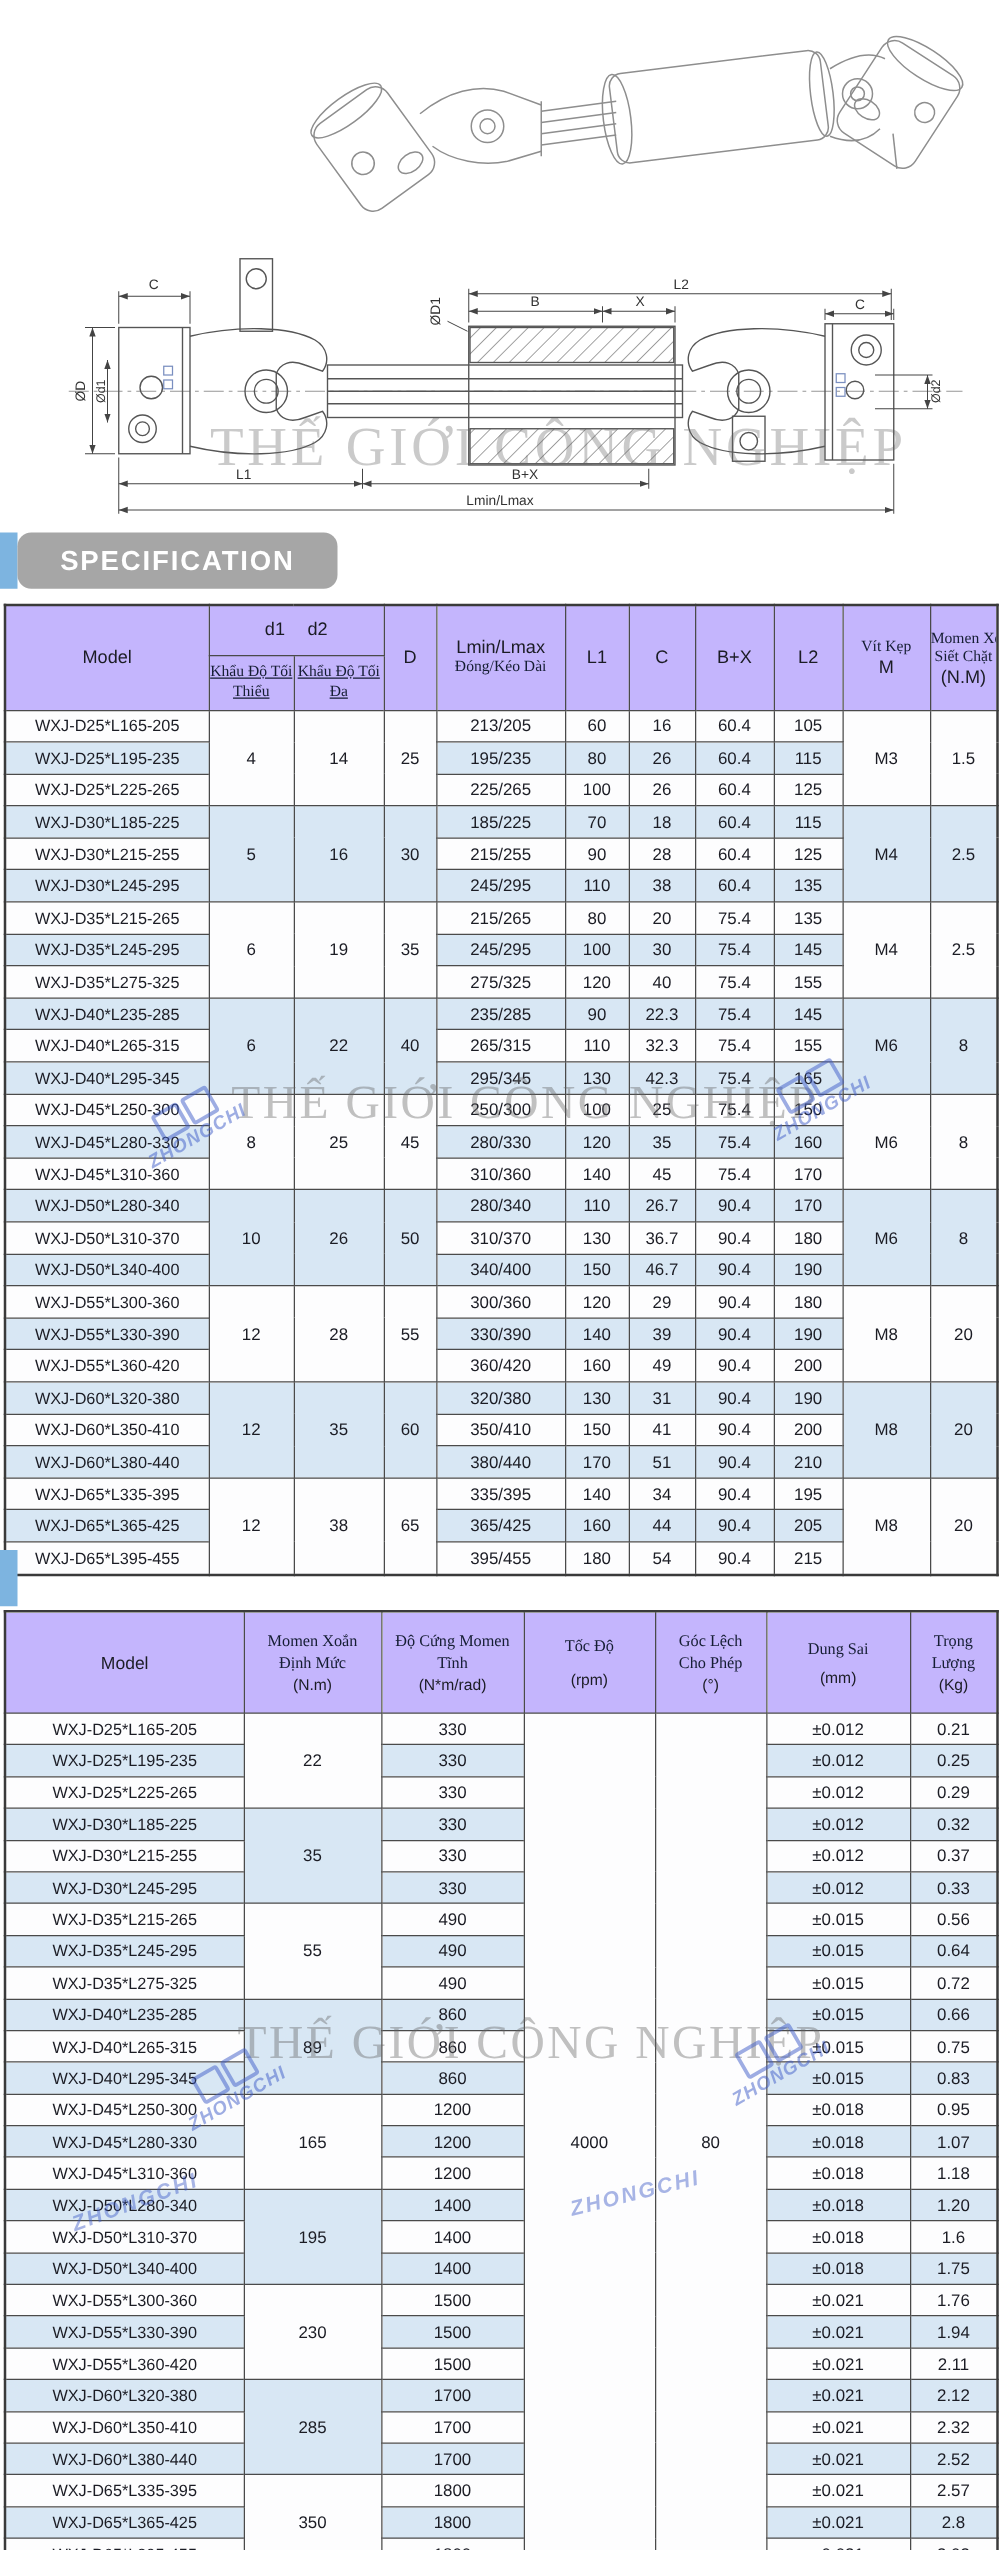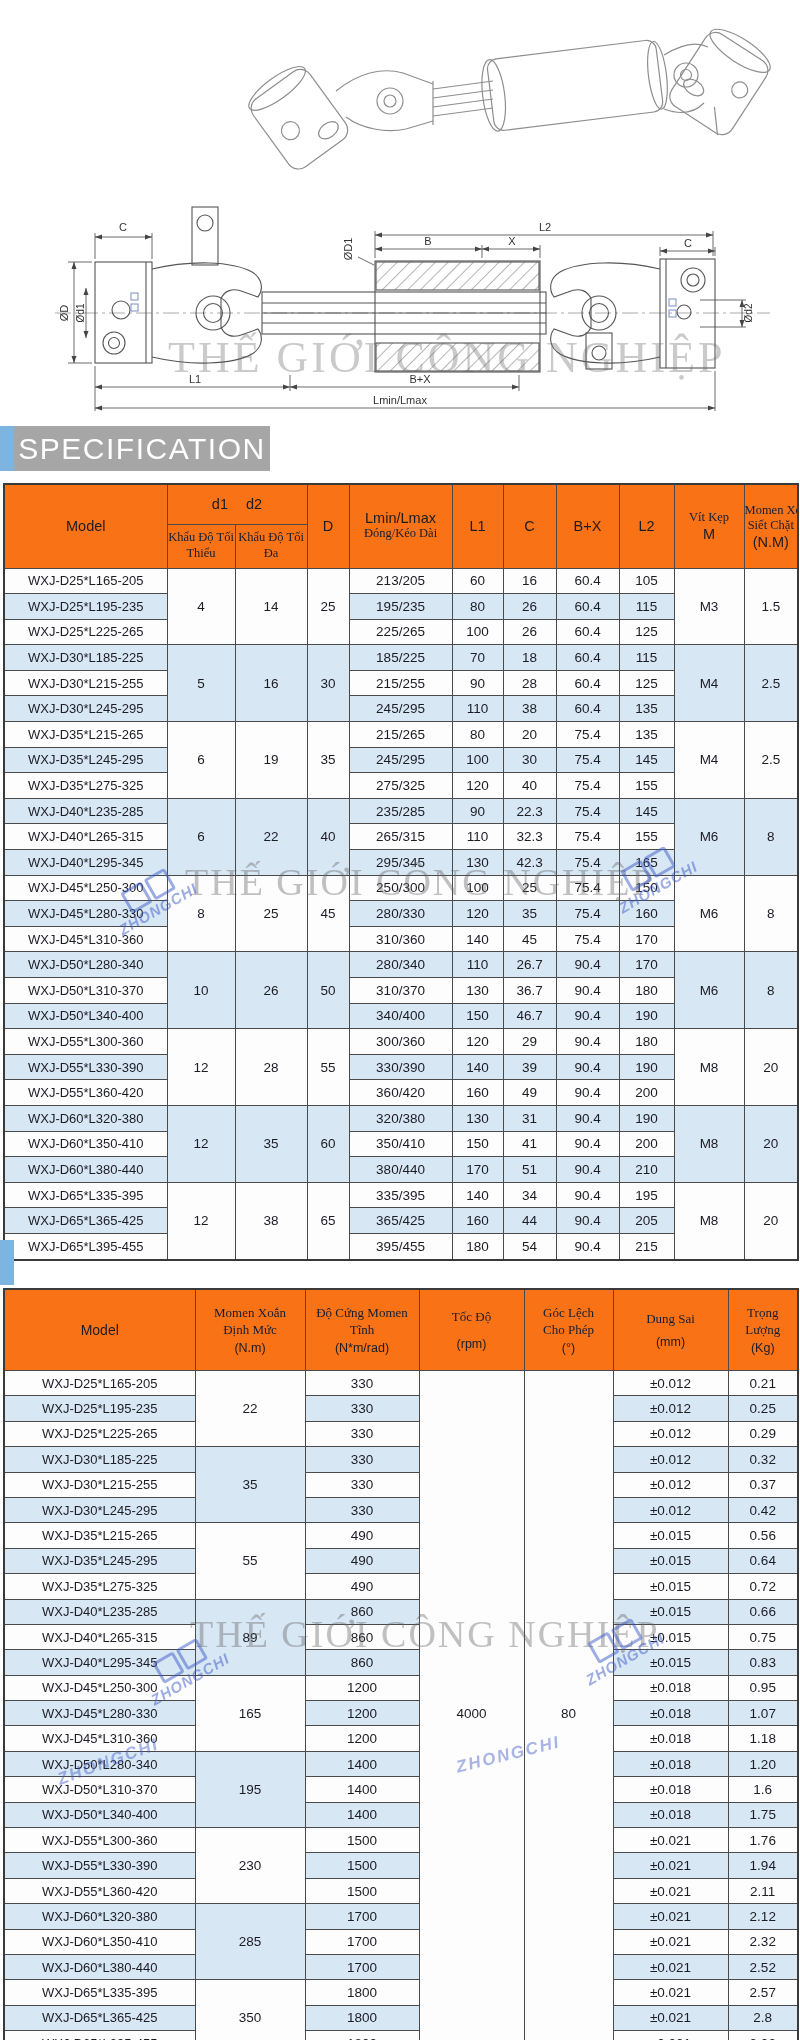--- a/index.html
+++ b/index.html
@@ -3,33 +3,33 @@
 <meta charset="utf-8">
 <style>
   html,body{margin:0;padding:0;background:#ffffff;}
   .page{position:relative;width:800px;height:2040px;background:#ffffff;overflow:hidden;
         font-family:"Liberation Sans",sans-serif;}
   svg text{font-family:"Liberation Sans",sans-serif;}
 
   
   .banner-accent{position:absolute;width:14px;background:#7db4e0;}
   .banner{position:absolute;background:#a6a6a6;color:#ffffff;display:flex;align-items:center;
-          justify-content:center;font-size:30px;letter-spacing:1.5px;font-weight:400;}
+          justify-content:center;font-size:22px;letter-spacing:1.5px;font-weight:700;border-radius:11px;}
 
   
   table{border-collapse:collapse;table-layout:fixed;position:absolute;left:3px;width:794px;
         color:#1b1c24;}
   td,th{border:1px solid #4a4a4a;text-align:center;vertical-align:middle;padding:0;overflow:hidden;}
   table{border:2px solid #3a3a3a;}
-  thead th{background:#f97316;font-weight:400;}
+  thead th{background:#c4b5fd;font-weight:400;}
   .rw{background:#fdfdfe;}
   .rb{background:#d8e7f4;}
   .viet{font-family:"Liberation Serif",serif;color:#151d33;}
   #spec-table thead .top{height:40px;font-size:14.5px;}
-  #spec-table thead .sub th{height:43px;}
+  #spec-table thead .sub th{height:43px;text-decoration:underline;}
   #spec-table .viet{font-size:12.5px;line-height:1.25;}
   #spec-table tbody td{height:24.6px;font-size:13.5px;}
   #spec-table tbody td.model{font-size:13px;}
   .d1d2{word-spacing:14px;}
   .nowrap{white-space:nowrap;}
   #arg-table thead th{height:80px;}
   #arg-table .lab1{font-size:14px;}
   #arg-table .viet{font-size:13px;line-height:1.3;}
   #arg-table .unit{font-size:12.5px;margin-top:3px;}
   #arg-table tbody td{height:24.4px;font-size:13.5px;}
@@ -589,21 +589,21 @@
         <tr>
           <td class="rw model">WXJ-D30*L215-255</td>
           <td class="rw">330</td>
           <td class="rw">±0.012</td>
           <td class="rw">0.37</td>
         </tr>
         <tr>
           <td class="rb model">WXJ-D30*L245-295</td>
           <td class="rb">330</td>
           <td class="rb">±0.012</td>
-          <td class="rb">0.42</td>
+          <td class="rb">0.33</td>
         </tr>
         <tr>
           <td class="rw model">WXJ-D35*L215-265</td>
           <td class="rw" rowspan="3">55</td>
           <td class="rw">490</td>
           <td class="rw">±0.015</td>
           <td class="rw">0.56</td>
         </tr>
         <tr>
           <td class="rb model">WXJ-D35*L245-295</td>

